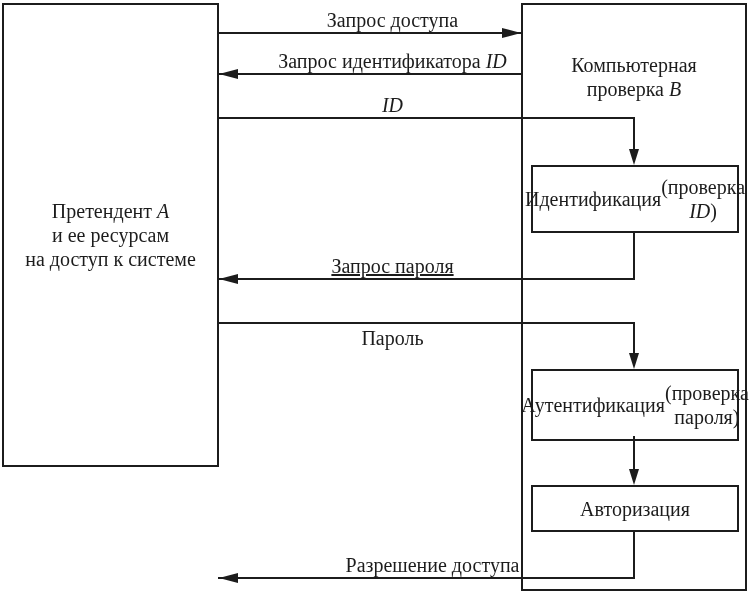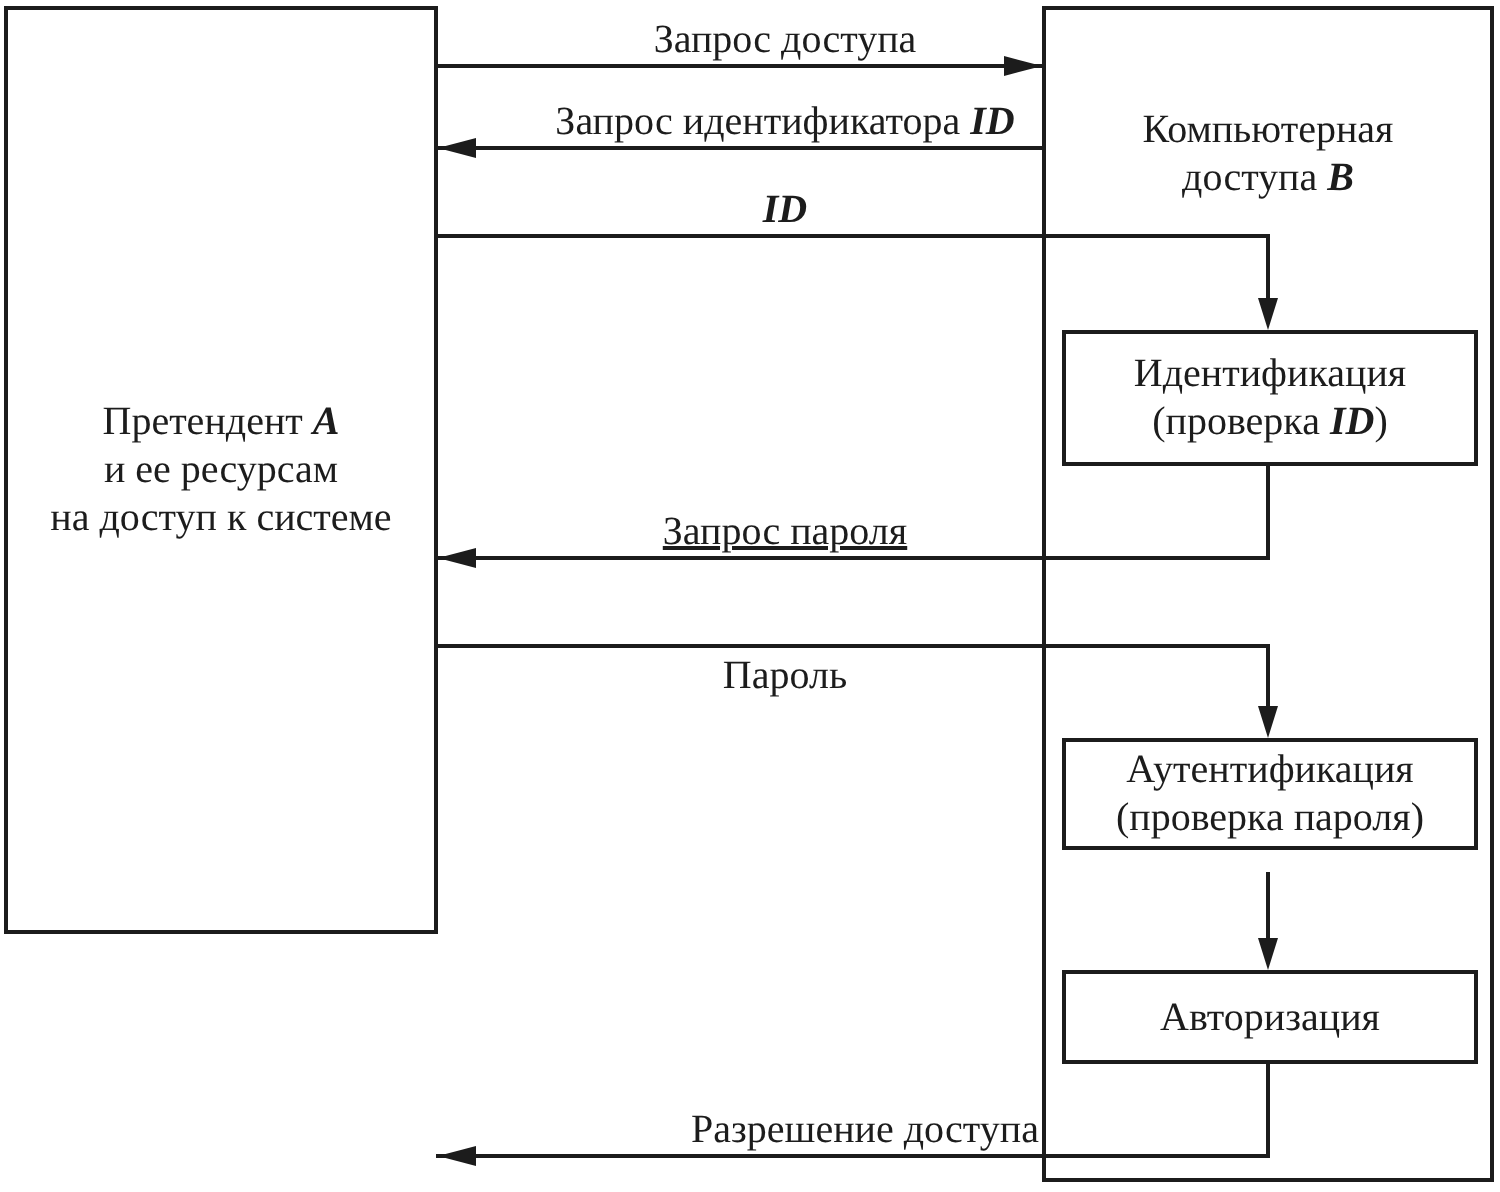--- a/index.html
+++ b/index.html
@@ -24,60 +24,60 @@
   .actor-claimant {
     left: 2px; top: 3px; width: 217px; height: 464px;
     display: flex; align-items: center; justify-content: center;
   }
   .actor-system {
     left: 521px; top: 3px; width: 226px; height: 588px;
     display: flex; flex-direction: column; align-items: center;
     padding-top: 48px;
   }
   .pbox {
-    display: flex; flex-direction: column;
+    display: flex; flex-direction: row;
     align-items: center; justify-content: center;
     line-height: 24px;
   }
   .pbox-ident { left: 531px; top: 165px; width: 208px; height: 68px; }
-  .pbox-auth  { left: 531px; top: 369px; width: 208px; height: 56px; }
+  .pbox-auth  { left: 531px; top: 369px; width: 208px; height: 72px; }
   .pbox-authz { left: 531px; top: 485px; width: 208px; height: 47px; }
   .hline { position: absolute; height: 2px; background: #1c1c1c; }
   .vline { position: absolute; width: 2px; background: #1c1c1c; }
   .arrow { position: absolute; width: 0; height: 0; }
   .arrow-right { border-top: 5px solid transparent; border-bottom: 5px solid transparent; border-left: 19px solid #1c1c1c; }
   .arrow-left  { border-top: 5px solid transparent; border-bottom: 5px solid transparent; border-right: 19px solid #1c1c1c; }
   .arrow-down  { border-left: 5px solid transparent; border-right: 5px solid transparent; border-top: 16px solid #1c1c1c; }
   .msg-label {
     position: absolute;
     left: 218px; width: 349px;
     text-align: center;
     height: 24px; line-height: 24px;
     background: transparent;
     white-space: nowrap;
   }
-  .it { font-style: italic; font-weight: bold; }
+  .it { font-style: italic; }
 </style>
 </head>
 <body>
 
 <div class="canvas">
 
   <div class="box actor-claimant">
     <div>
       <div><span>Претендент</span> <span class="it">A</span></div>
       <div>и ее ресурсам</div>
       <div>на доступ к системе</div>
     </div>
   </div>
 
   <div class="box actor-system">
     <div>
       <div>Компьютерная</div>
-      <div><span>доступа</span> <span class="it">B</span></div>
+      <div><span>проверка</span> <span class="it">B</span></div>
     </div>
   </div>
 
   <div class="msg-label" style="top:8px;">Запрос доступа</div>
   <div class="hline" style="left:218px; top:32px; width:303px;"></div>
   <div class="arrow arrow-right" style="left:502px; top:28px;"></div>
 
   <div class="msg-label" style="top:49px;"><span>Запрос идентификатора</span> <span class="it">ID</span></div>
   <div class="hline" style="left:218px; top:73px; width:303px;"></div>
   <div class="arrow arrow-left" style="left:219px; top:69px;"></div>

